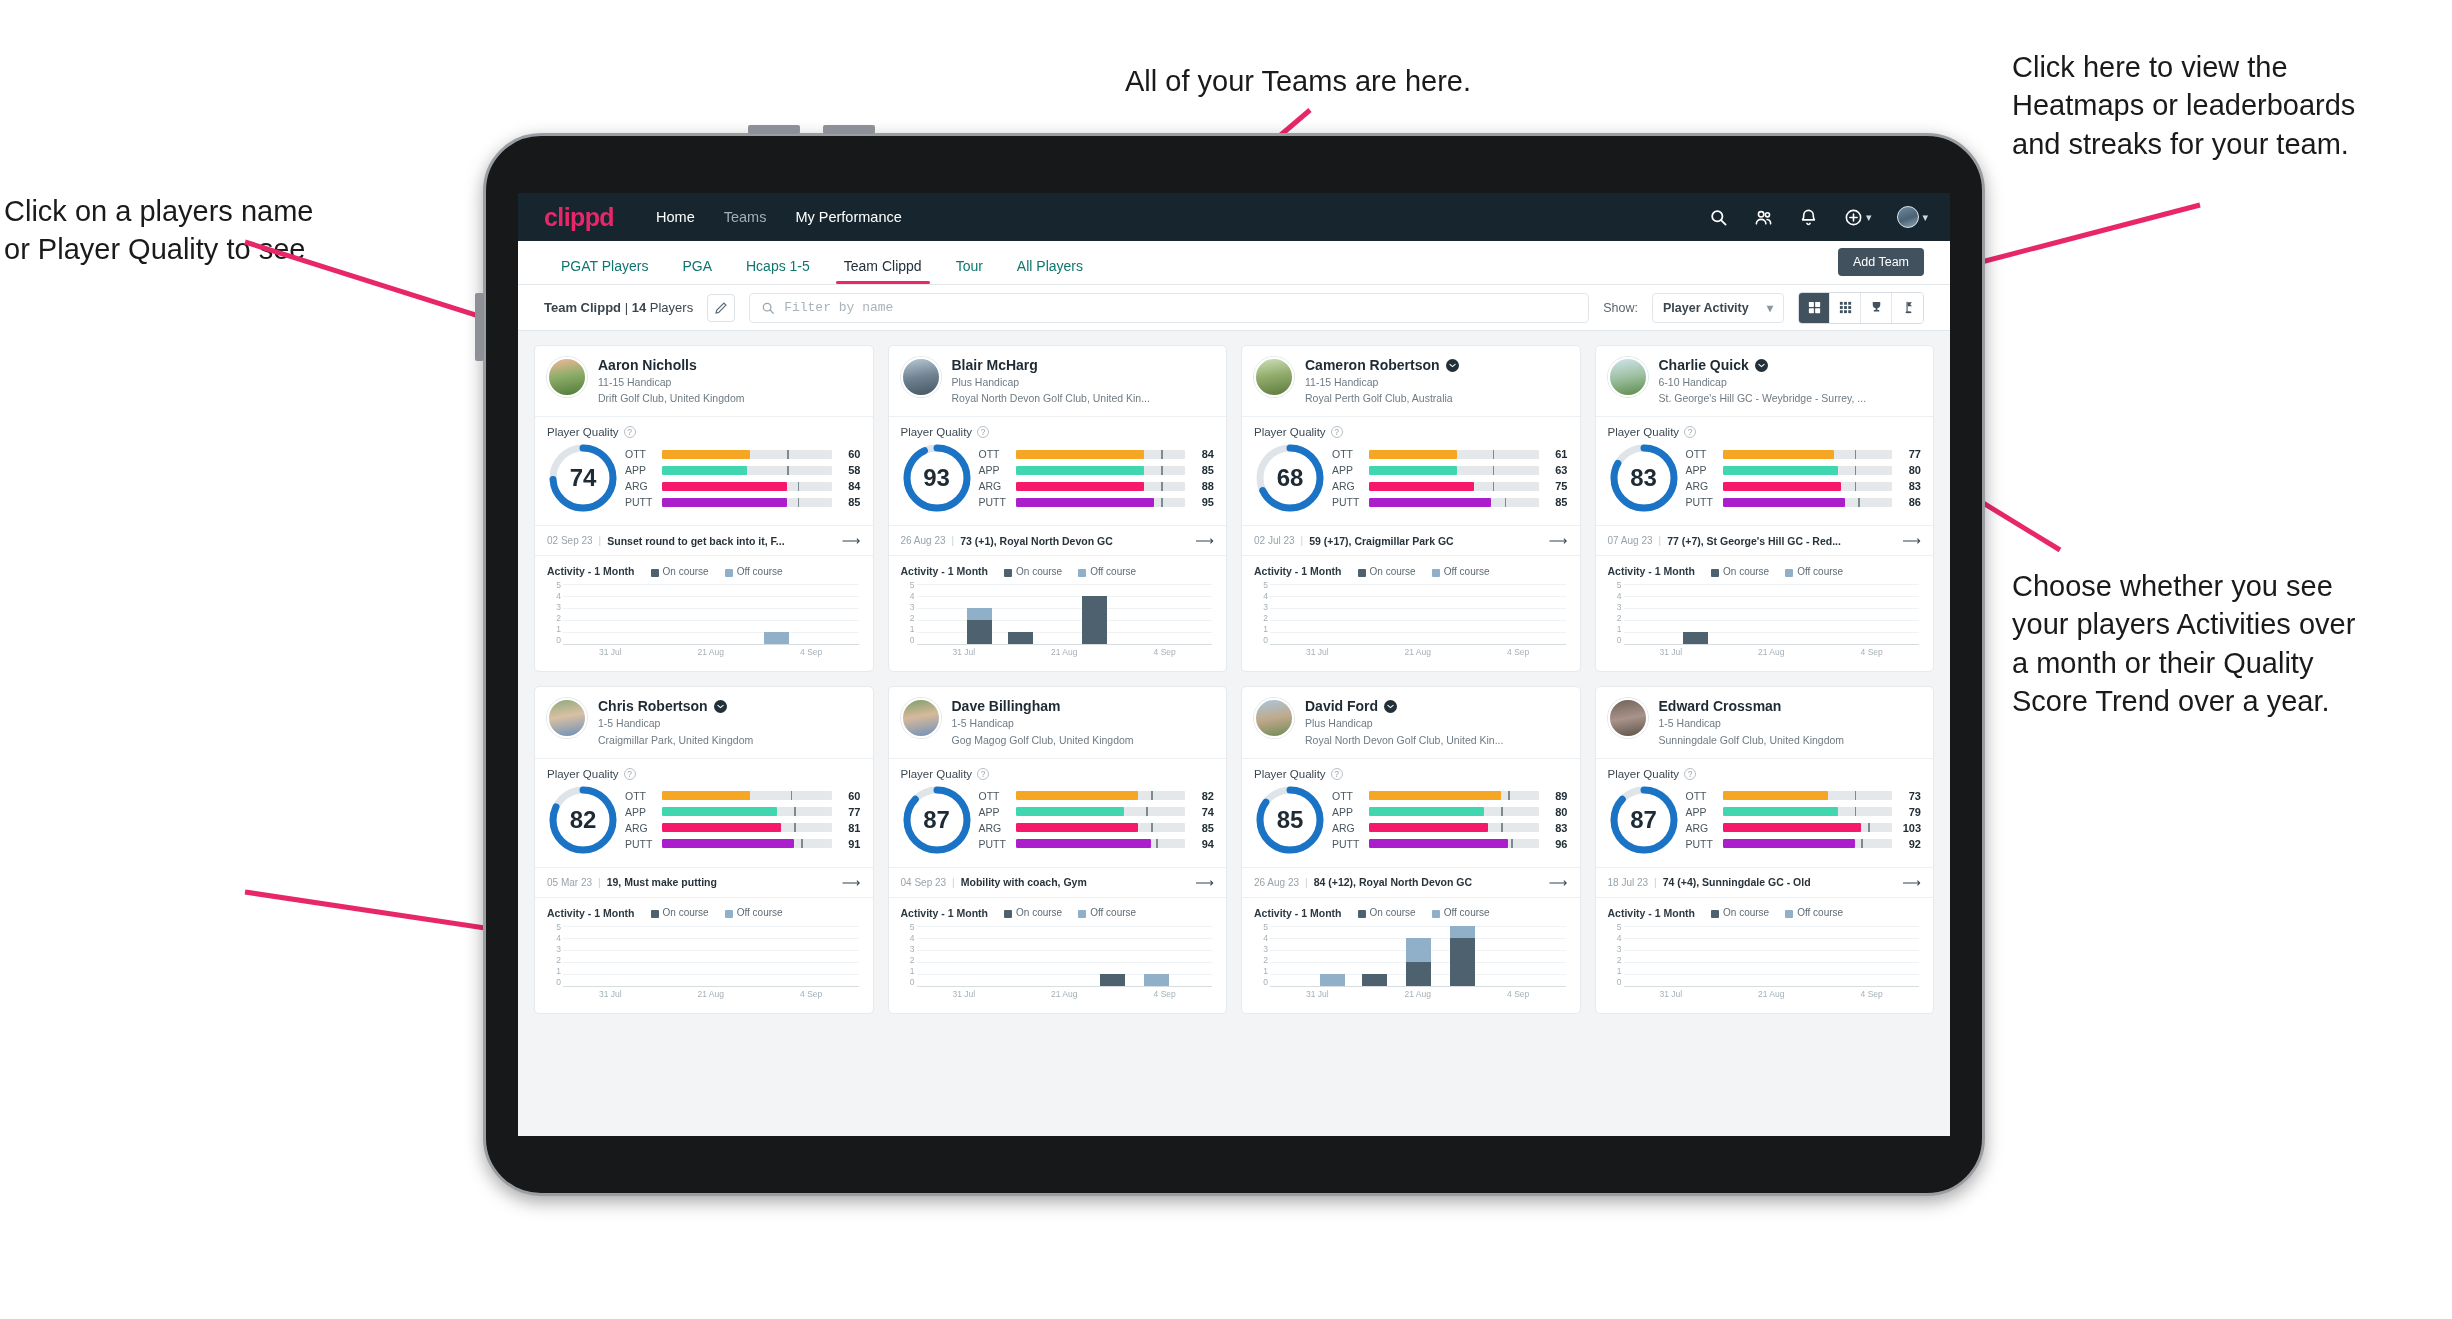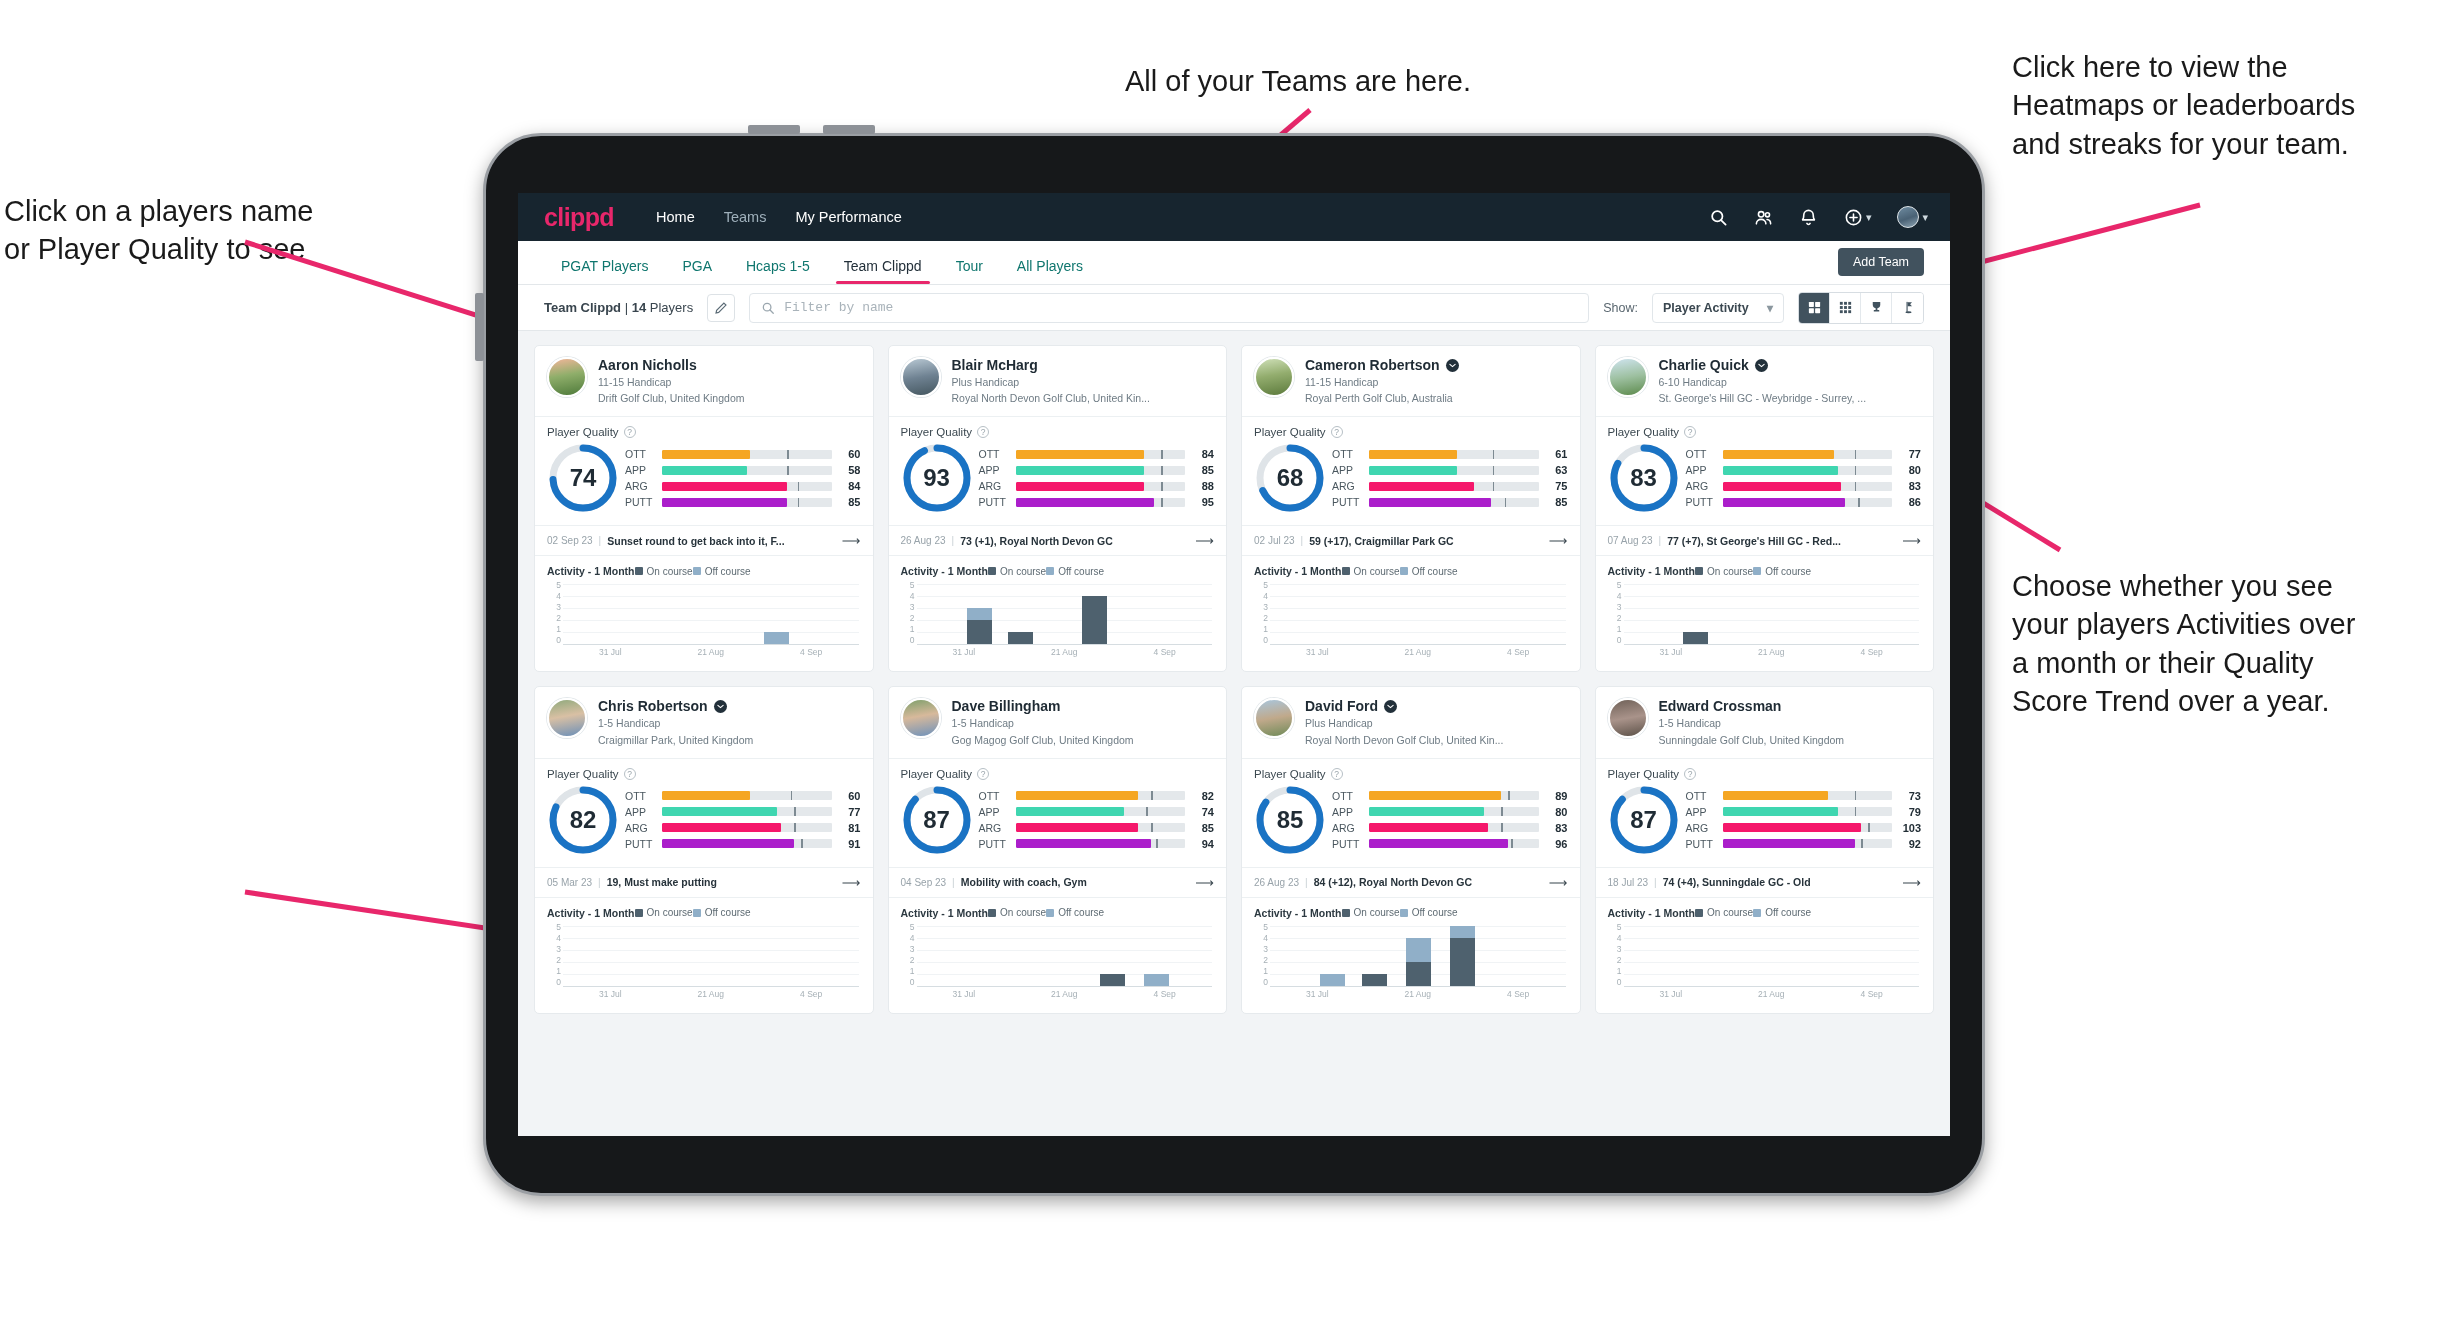--- a/index.html
+++ b/index.html
@@ -186,23 +186,23 @@
     display: flex; align-items: center; gap: 6px;
   }
   .r-date { font-size: 10px; color: #98a3aa; white-space: nowrap; }
   .r-sep { color: #c7cfd4; font-size: 10px; }
   .r-txt {
     font-size: 10.5px; font-weight: bold; color: #27333b; white-space: nowrap;
     overflow: hidden; text-overflow: ellipsis;
   }
   .r-arrow { margin-left: auto; color: #3b4850; font-size: 13px; flex: none; }
 
-  .act-head { display: flex; align-items: center; gap: 0; margin-bottom: 3px; }
+  .act-head { display: flex; align-items: center; gap: 16px; margin-bottom: 3px; }
   .act-title { font-size: 10.5px; font-weight: bold; color: #2c3941; }
-  .leg { display: flex; align-items: center; gap: 4px; font-size: 10px; color: #5e6b73; }
+  .leg { display: flex; align-items: flex-end; gap: 4px; font-size: 10px; color: #5e6b73; }
   .swatch { width: 8px; height: 8px; border-radius: 1px; }
 
   .chart { position: relative; height: 80px; margin-top: 2px; }
   .yaxis {
     position: absolute; left: 0; top: 0; bottom: 15px; width: 14px;
     display: flex; flex-direction: column; justify-content: space-between;
     font-size: 8.5px; color: #a6b0b6; text-align: right;
   }
   .plot {
     position: absolute; left: 16px; right: 2px; top: 4px; bottom: 15px;

